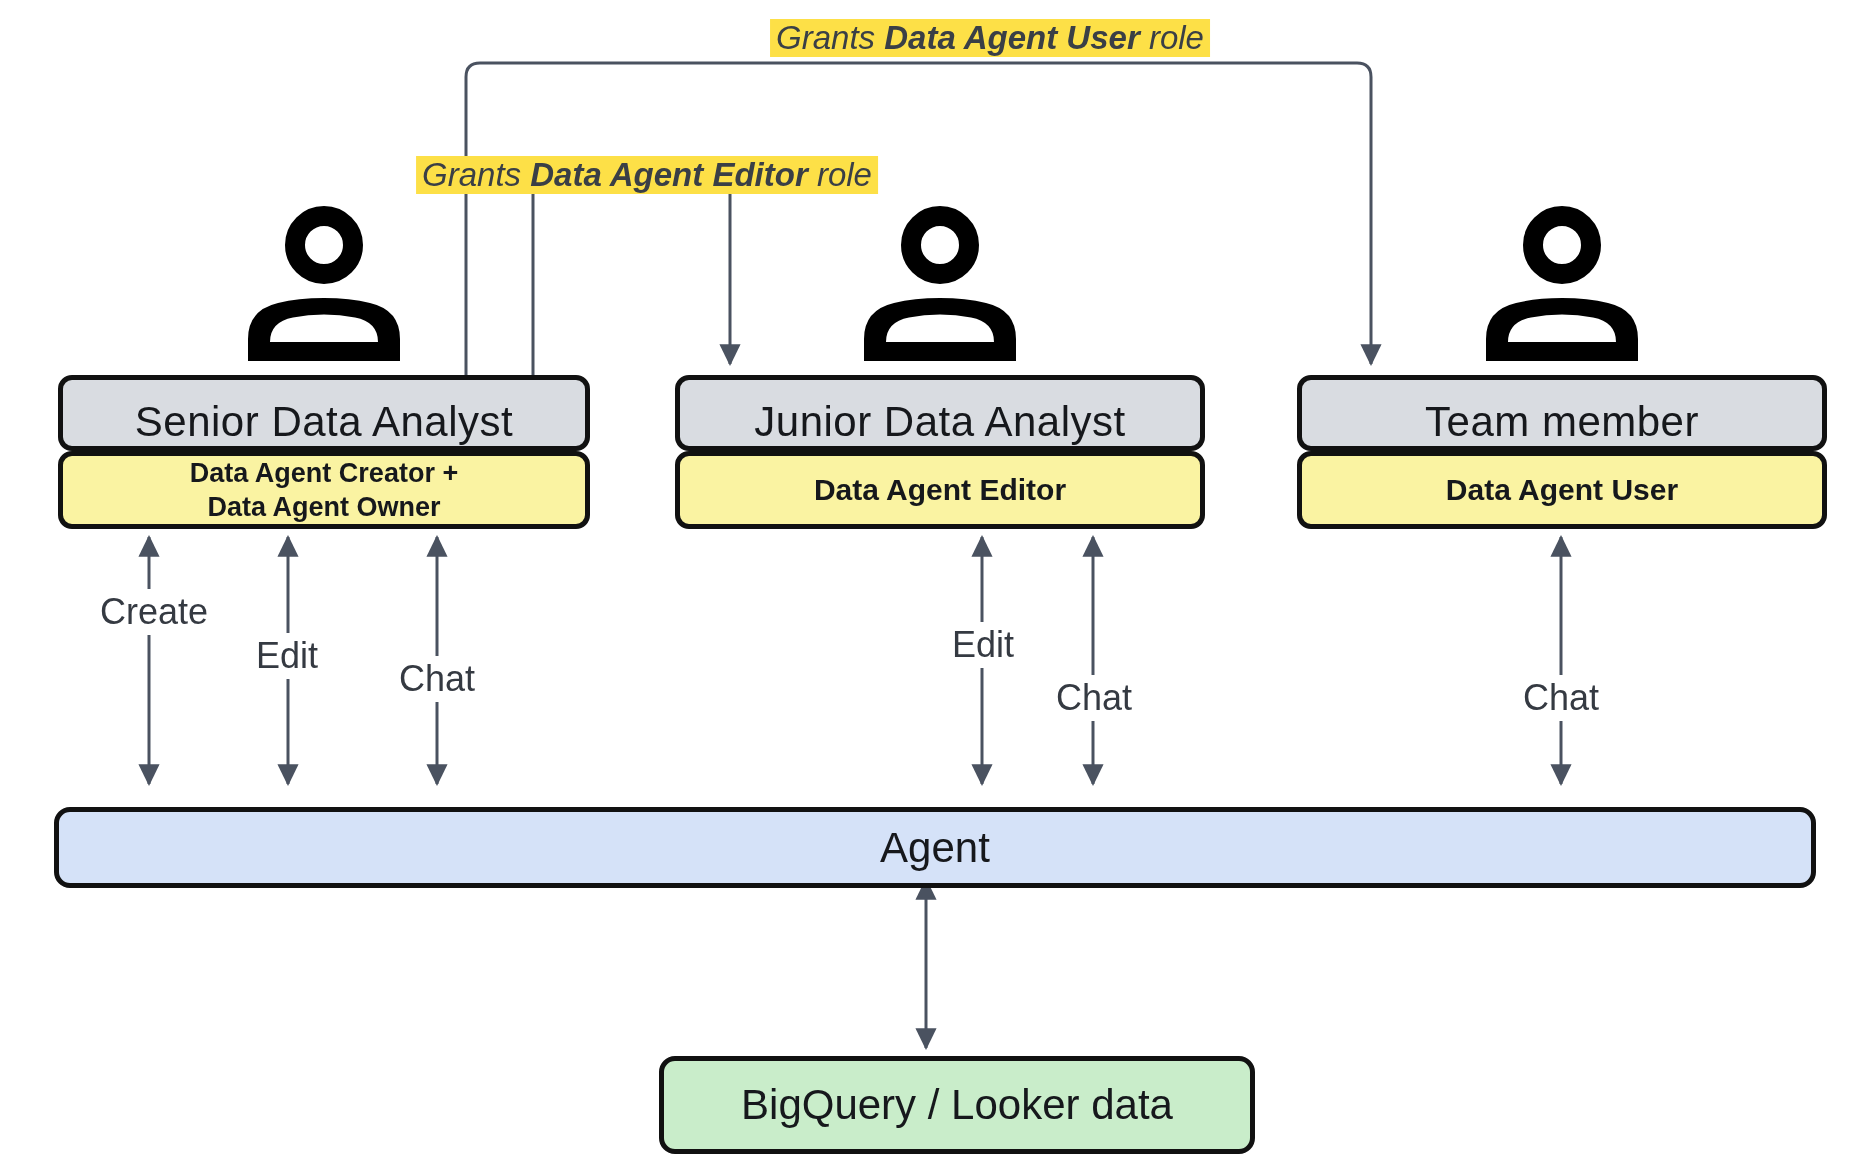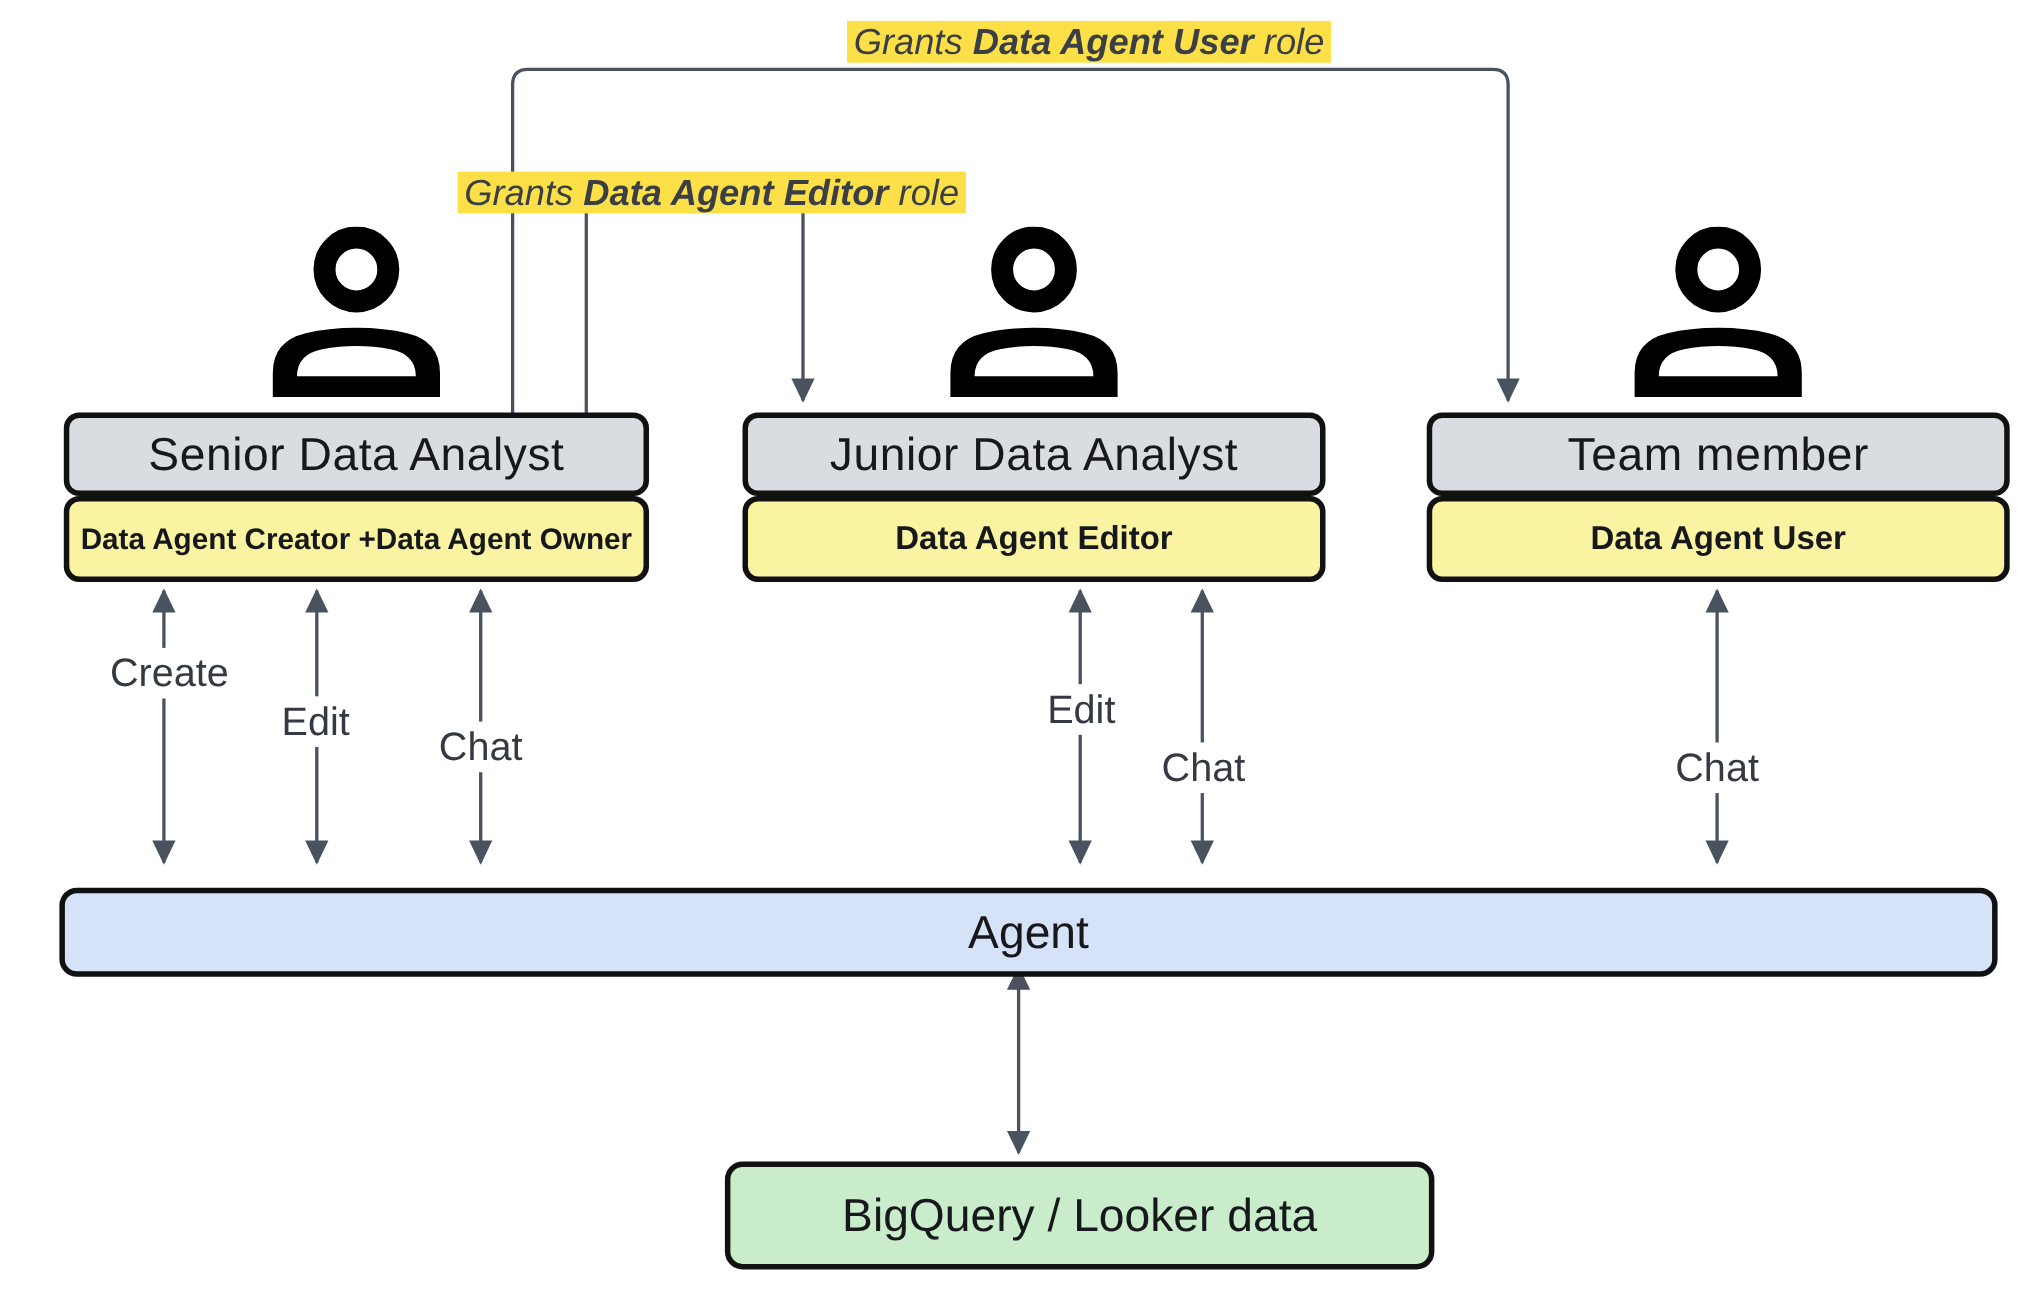--- a/index.html
+++ b/index.html
@@ -26,26 +26,28 @@
     justify-content: center;
     text-align: center;
     z-index: 2;
     color: #16181c;
   }
   .title-box {
     background: var(--actor-title-bg, #d9dce1);
     border-radius: 14px;
     font-size: 42px;
     letter-spacing: 0.5px;
+    align-items: flex-end;
   }
   .role-box {
     background: var(--role-bg, #faf3a2);
     border-radius: 14px;
     font-weight: bold;
     font-size: 30px;
+    flex-direction: column;
     line-height: 36px;
   }
   .role-box.two-line { font-size: 27px; line-height: 34px; }
   .agent-box {
     background: var(--agent-bg, #d5e2f8);
     border-radius: 16px;
     font-size: 42px;
     margin-top: 16px;
   }
   .data-box {
@@ -152,17 +154,17 @@
   <div class="action-label" style="left:287px; top:656px;">Edit</div>
   <div class="action-label" style="left:437px; top:679px;">Chat</div>
   <div class="action-label" style="left:983px; top:645px;">Edit</div>
   <div class="action-label" style="left:1094px; top:698px;">Chat</div>
   <div class="action-label" style="left:1561px; top:698px;">Chat</div>
 
   <div class="node agent-box" style="left:54px; top:791px; width:1762px; height:81px;">
     <span>Agent</span>
   </div>
 
-  <div class="node data-box" style="left:659px; top:1056px; width:645px; height:98px;">
+  <div class="node data-box" style="left:659px; top:1056px; width:596px; height:98px;">
     <span>BigQuery / Looker data</span>
   </div>
 
 </div>
 
 </body></html>

